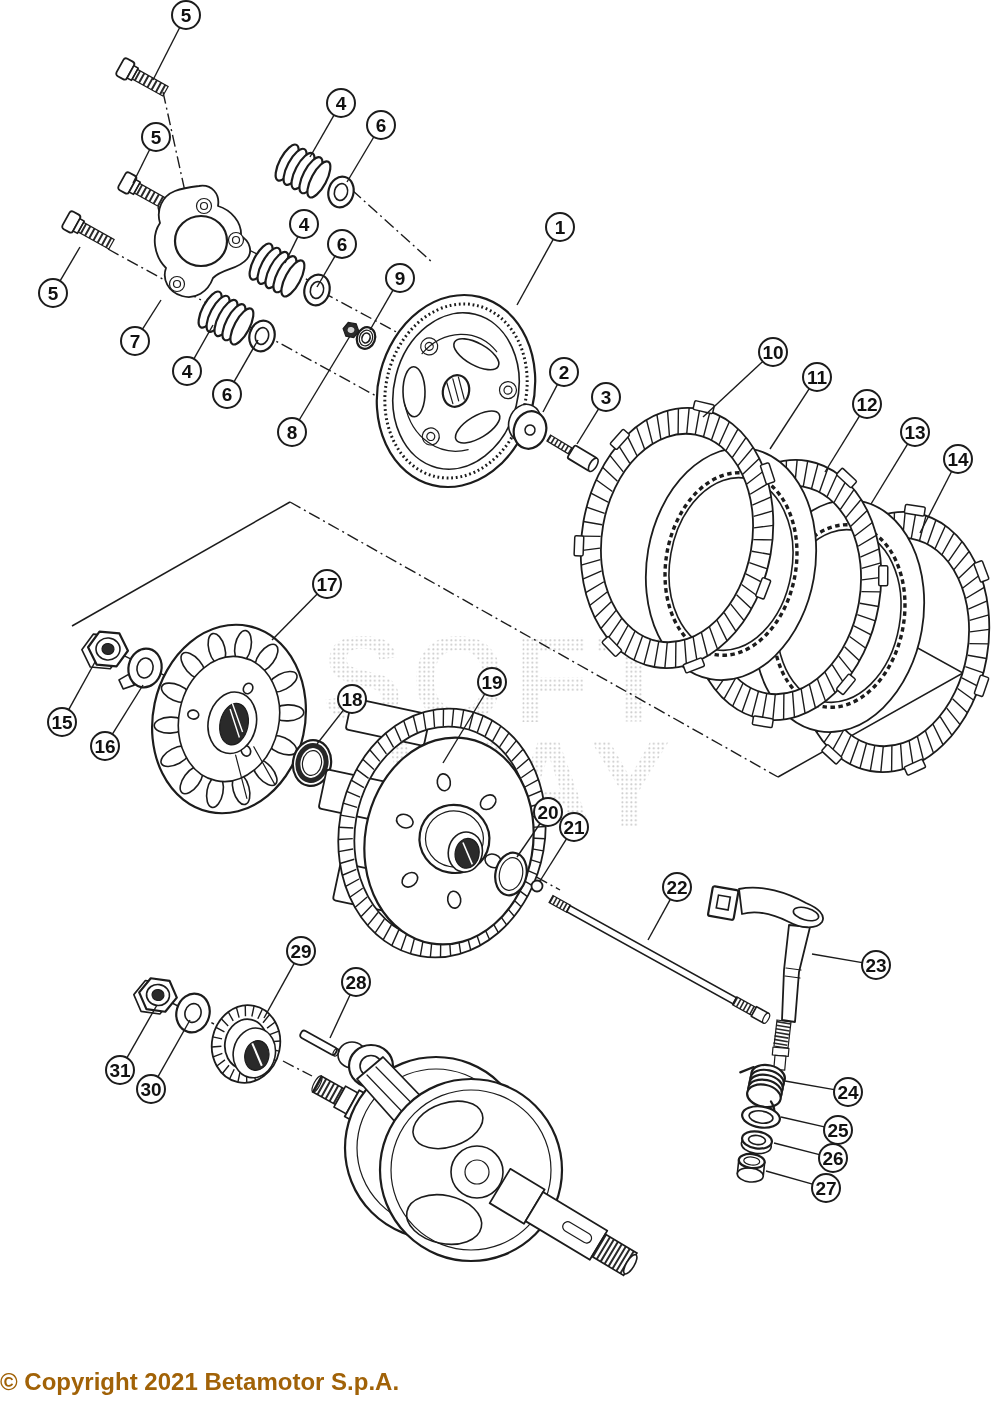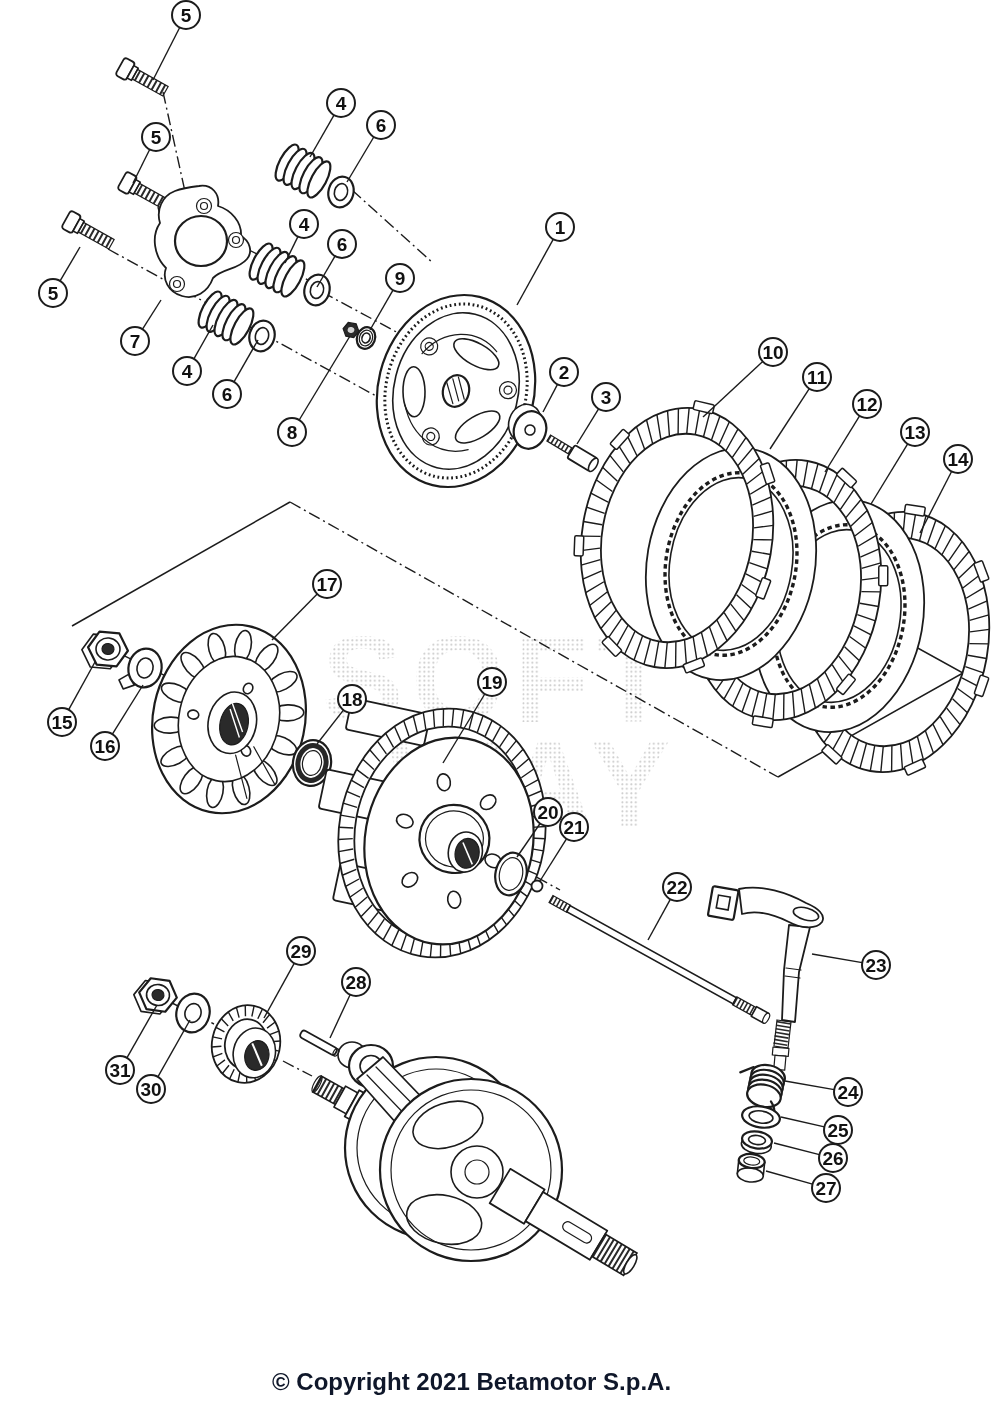--- a/index.html
+++ b/index.html
@@ -15,22 +15,22 @@
   .dashdot{stroke:#1c1c1c;stroke-width:1.4;fill:none;stroke-dasharray:12 4 2 4;}
   .construct{stroke:#1c1c1c;stroke-width:1.5;fill:none;}
   .leader{stroke:#1c1c1c;stroke-width:1.4;fill:none;}
   .callout-circle{fill:#fff;stroke:#1c1c1c;stroke-width:2;}
   .callout-text{font:700 19px "Liberation Sans",sans-serif;fill:#111;text-anchor:middle;}
   .teeth{stroke:#1c1c1c;stroke-width:1.4;fill:none;}
   .tab{fill:#fff;stroke:#1c1c1c;stroke-width:1.5;}
   .spline{fill:none;stroke:#1c1c1c;stroke-width:3.4;stroke-dasharray:4.5 3.5;}
   .knurl{fill:none;stroke:#1c1c1c;stroke-width:3;stroke-dasharray:1.8 2.8;}
   .wm{font:700 122px "Liberation Sans",sans-serif;letter-spacing:8px;opacity:.5;}
-  #copyright{position:absolute;left:0;top:1368px;width:100%;padding-left:272px;box-sizing:border-box;
-             font:700 24px "Liberation Sans",sans-serif;color:#0f172a;}
+  #copyright{position:absolute;left:0;top:1368px;width:100%;box-sizing:border-box;
+             font:700 24px "Liberation Sans",sans-serif;color:#a16207;}
 </style>
 </head>
 <body>
 
 <svg id="diagram" width="1007" height="1410" viewBox="0 0 1007 1410">
   <defs>
     <pattern id="dots" width="4.5" height="4.5" patternUnits="userSpaceOnUse">
       <circle cx="1.3" cy="1.3" r="1" fill="#8f8f8f"></circle>
     </pattern>
   </defs>

